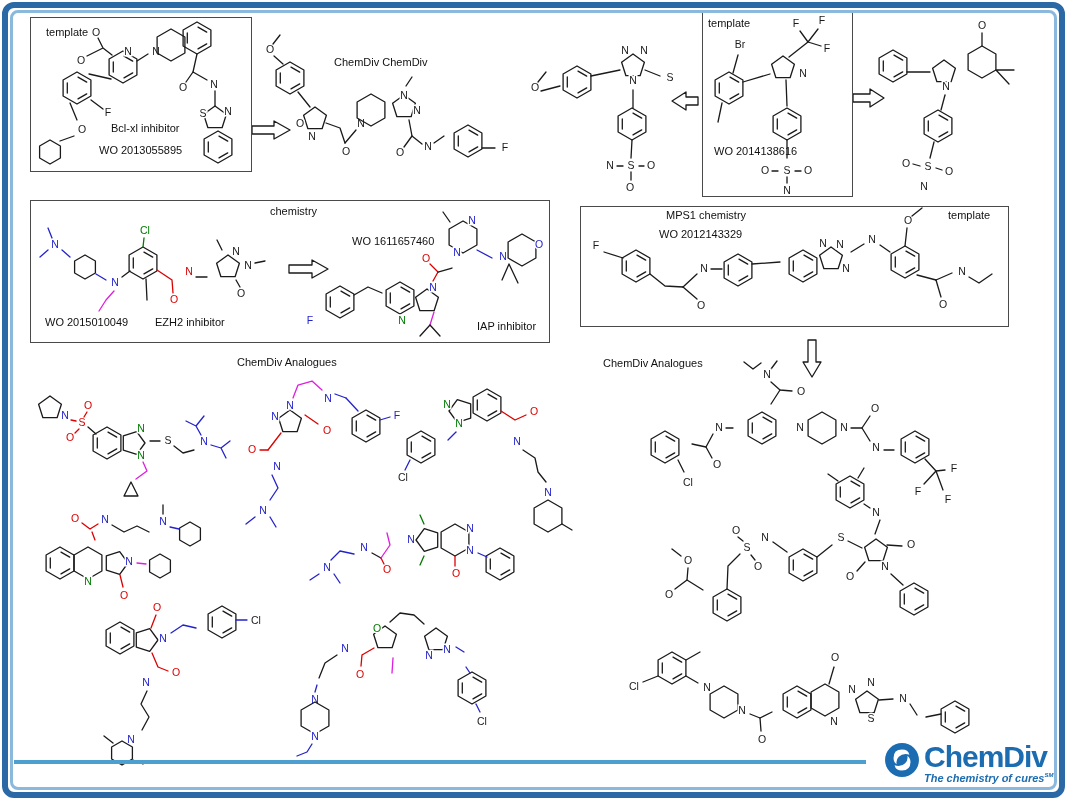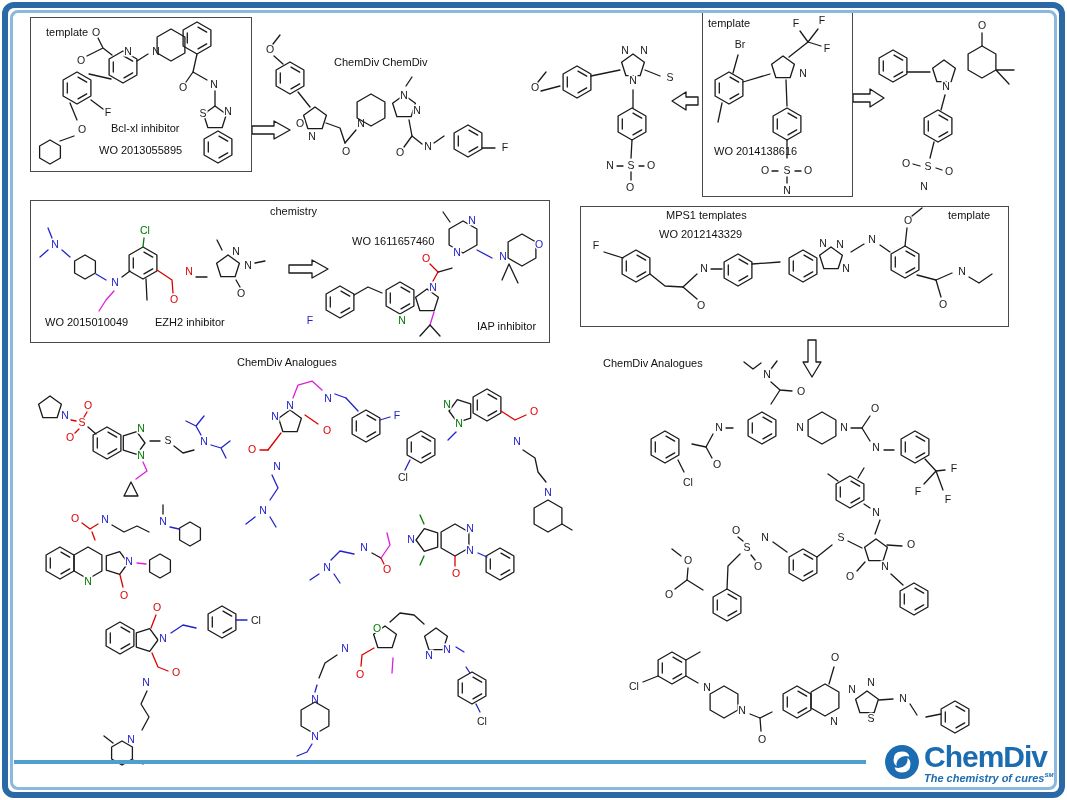--- a/index.html
+++ b/index.html
@@ -11,21 +11,21 @@
   .lbl{position:absolute;font-size:11px;color:#111;white-space:nowrap;z-index:30;}
   svg.layer{position:absolute;left:0;top:0;z-index:10;}
   svg.layer path,svg.layer polyline,svg.layer line,svg.layer polygon,svg.layer use,svg.layer circle.k{
      fill:none;stroke:#1a1a1a;stroke-width:1.3;stroke-linecap:round;stroke-linejoin:round;}
   svg.layer text{font:10.5px "Liberation Sans",sans-serif;paint-order:stroke;stroke:#fff;stroke-width:3px;
      fill:#1a1a1a;text-anchor:middle;dominant-baseline:middle;}
   .sb{stroke:#2323cb!important}.sg{stroke:#007a00!important}.sr{stroke:#dc0000!important}.sm{stroke:#de1ede!important}
   .tb{fill:#2323cb!important}.tg{fill:#007a00!important}.tr{fill:#dc0000!important}
   .arrow{fill:#fff;stroke:#333;stroke-width:1.2;}
   .divider{position:absolute;left:14px;top:760px;width:852px;height:4px;background:#4d9fd0;z-index:15;}
-  .logo{position:absolute;left:884px;top:742px;display:flex;align-items:flex-end;z-index:30;}
+  .logo{position:absolute;left:884px;top:742px;display:flex;align-items:flex-start;z-index:30;}
   .logo-text{margin-left:4px;line-height:1;}
   .brand{font-size:30px;font-weight:bold;color:#1b6cb0;letter-spacing:-1px;}
   .tagline{font-size:11px;font-style:italic;font-weight:bold;color:#1b6cb0;margin-top:0px;text-align:right;}
   .sm-mark{font-size:6px;vertical-align:super;}
 </style>
 </head>
 <body>
 
 <div class="canvas">
 
@@ -489,21 +489,21 @@
   <div class="lbl" style="left:111px;top:122px;">Bcl-xl inhibitor</div>
   <div class="lbl" style="left:99px;top:144px;">WO 2013055895</div>
   <div class="lbl" style="left:334px;top:56px;">ChemDiv ChemDiv</div>
   <div class="lbl" style="left:708px;top:17px;">template</div>
   <div class="lbl" style="left:706px;top:145px;font-size:11px;margin-left:8px;">WO 2014138616</div>
   <div class="lbl" style="left:270px;top:205px;">chemistry</div>
   <div class="lbl" style="left:45px;top:316px;">WO 2015010049</div>
   <div class="lbl" style="left:140px;top:316px;padding-left:15px;">EZH2 inhibitor</div>
   <div class="lbl" style="left:352px;top:235px;">WO 1611657460</div>
   <div class="lbl" style="left:477px;top:320px;">IAP inhibitor</div>
-  <div class="lbl" style="left:666px;top:209px;">MPS1 templates</div>
+  <div class="lbl" style="left:666px;top:209px;">MPS1 chemistry</div>
   <div class="lbl" style="left:659px;top:228px;text-align:center;">WO 2012143329</div>
   <div class="lbl" style="left:948px;top:209px;">template</div>
   <div class="lbl" style="left:237px;top:356px;">ChemDiv Analogues</div>
   <div class="lbl" style="left:603px;top:357px;">ChemDiv Analogues</div>
 
   <div class="divider"></div>
 
   <div class="logo">
     <span>
       <svg width="36" height="36" viewBox="0 0 34 34">

